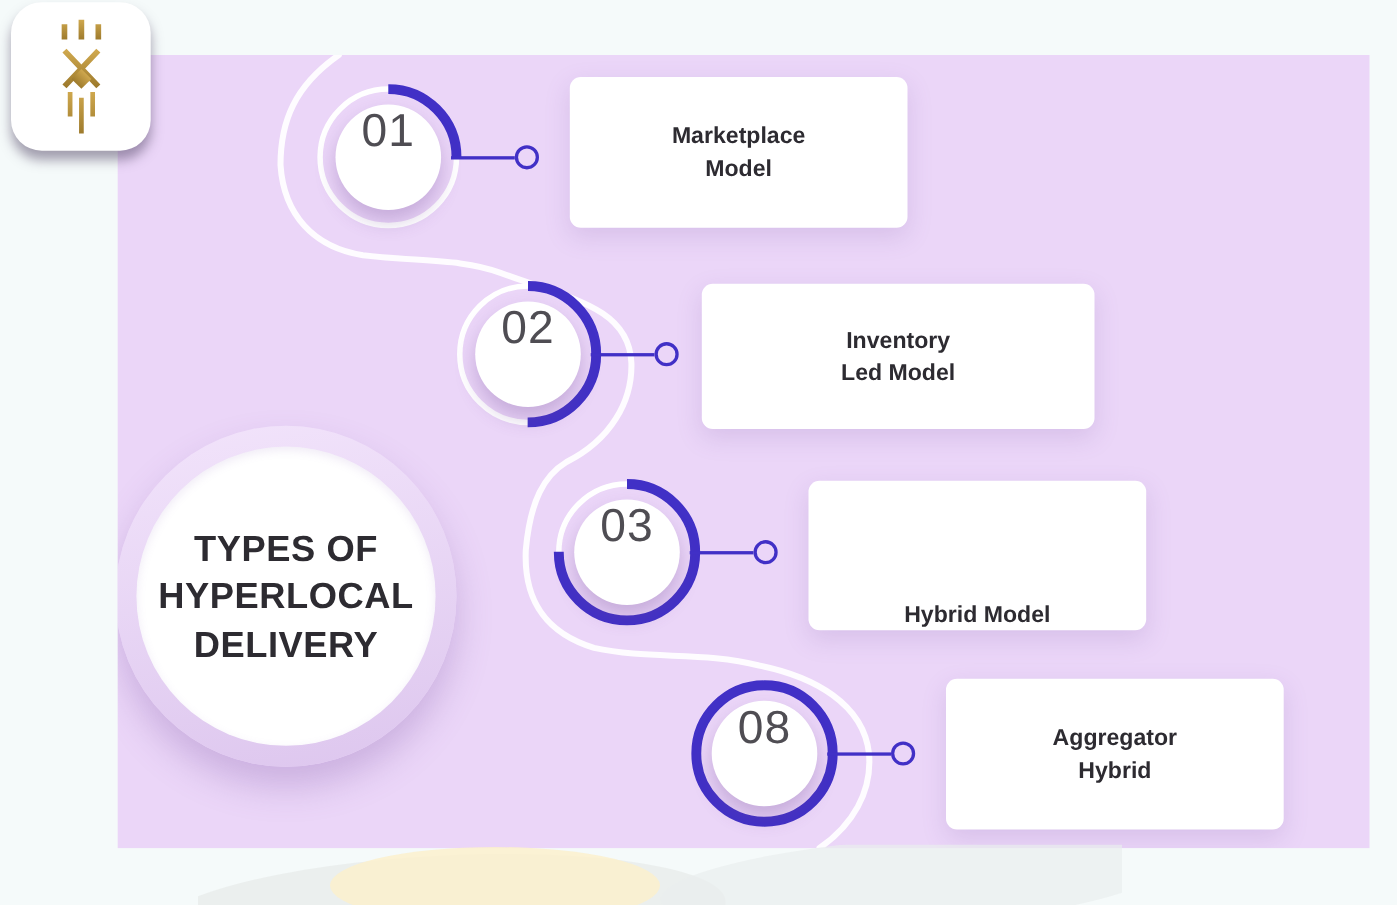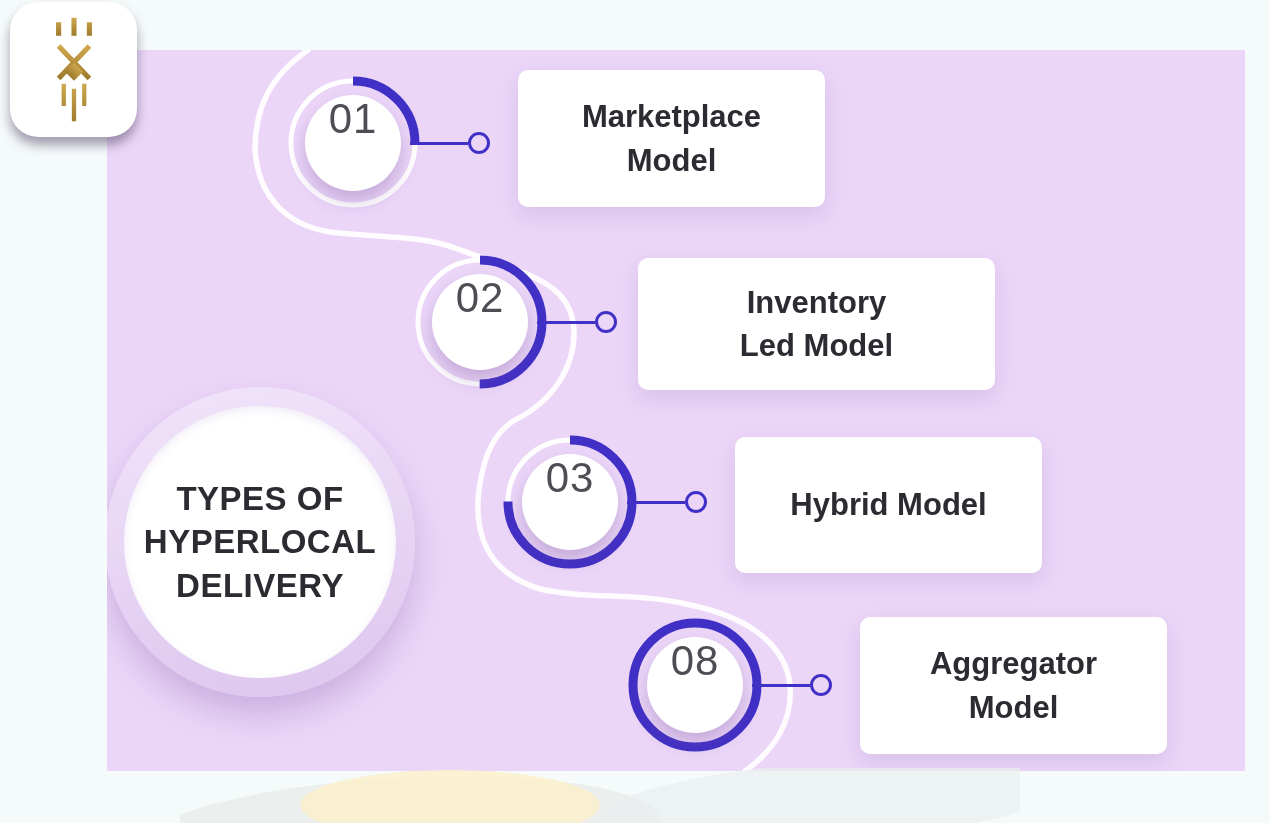--- a/index.html
+++ b/index.html
@@ -52,26 +52,26 @@
   }
   .c1{left:303px;top:82px;}
   .c2{left:430px;top:261px;}
   .c3{left:520px;top:441px;}
   .c4{left:645px;top:624px;}
   
   .card{
     position:absolute;background:var(--card,#fff);border-radius:10px;
     box-shadow:0 8px 22px rgba(130,95,170,.18);
     display:flex;align-items:center;justify-content:center;text-align:center;
-    font-weight:bold;font-size:31px;line-height:1.4;color:var(--ink,#2d2b31);
+    font-weight:bold;font-size:21px;line-height:1.4;color:var(--ink,#2d2b31);
     white-space:pre-line;
   }
   .b1{left:411px;top:20px;width:307px;height:137px;}
   .b2{left:531px;top:208px;width:357px;height:132px;}
-  .b3{left:628px;top:387px;width:307px;height:136px;}
+  .b3{left:628px;top:387px;width:307px;height:136px;align-items:flex-end;}
   .b4{left:753px;top:567px;width:307px;height:137px;}
   
   .logo-card{
     position:absolute;left:10px;top:2px;width:127px;height:135px;border-radius:28px;
     background:#fff;box-shadow:0 8px 11px rgba(80,68,100,.5);
     display:flex;align-items:center;justify-content:center;z-index:5;
   }
   
   .bottom-decor{position:absolute;left:180px;top:768px;width:840px;height:55px;overflow:hidden;}
   .bd1{position:absolute;left:120px;top:2px;width:300px;height:70px;border-radius:50%;
@@ -167,21 +167,21 @@
     <div class="disc">
       <span class="num">08</span>
     </div>
   </div>
   <div class="conn c4">
     <i class="cl"></i>
     <i class="cc"></i>
   </div>
   <div class="card b4">
     <span>Aggregator
-Model</span>
+Hybrid</span>
   </div>
 
 </div>
 
 <div class="logo-card">
   <svg width="86" height="106" viewBox="0 0 100 124">
     <defs>
       <linearGradient id="gold" x1="0" y1="0" x2="0" y2="1">
         <stop offset="0" stop-color="#cfa84e"></stop>
         <stop offset="1" stop-color="#9e7b2d"></stop>

